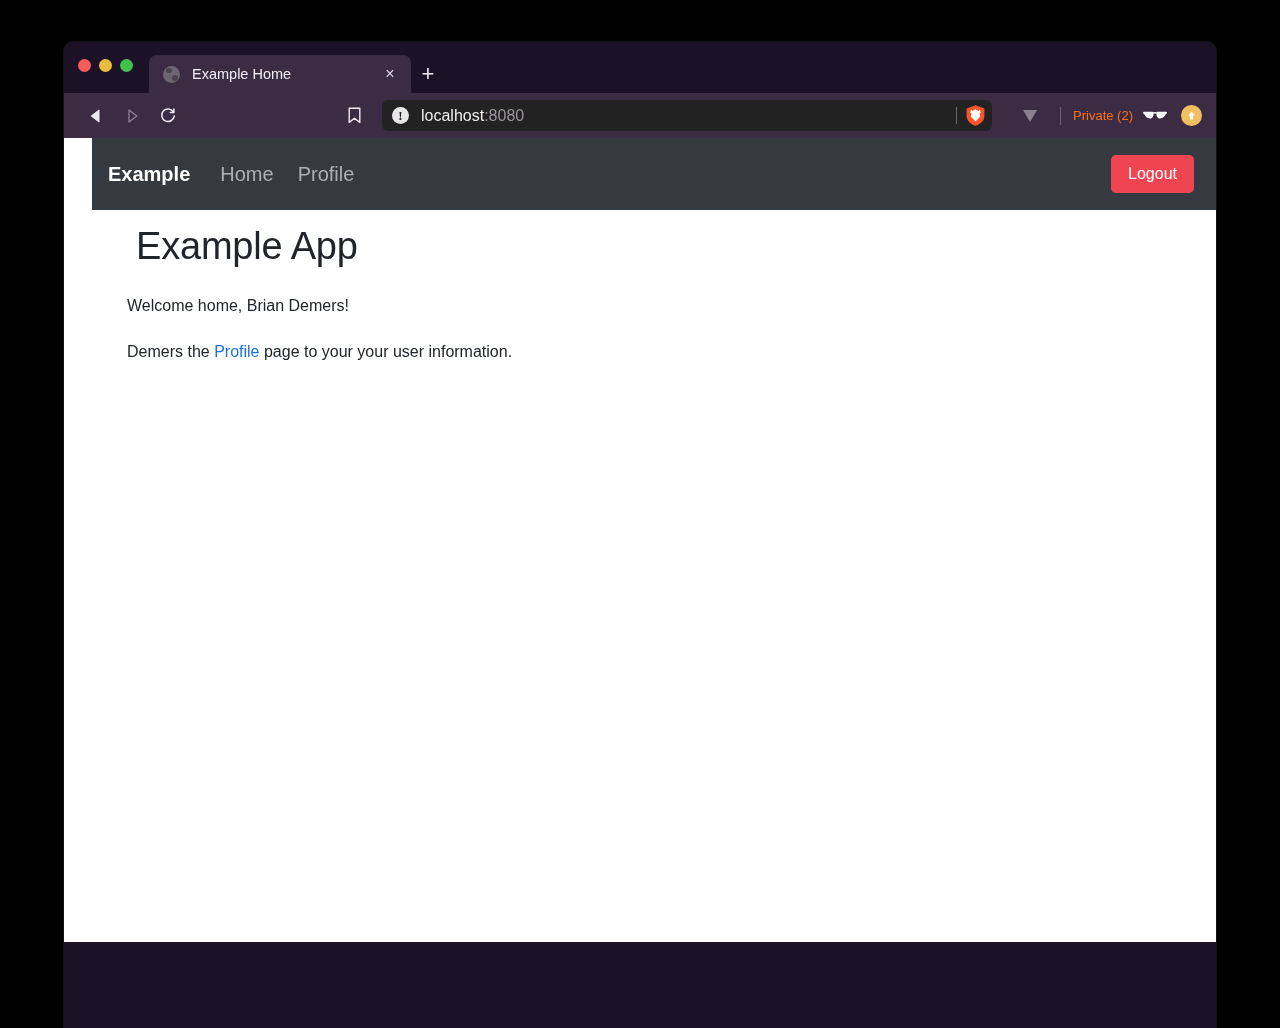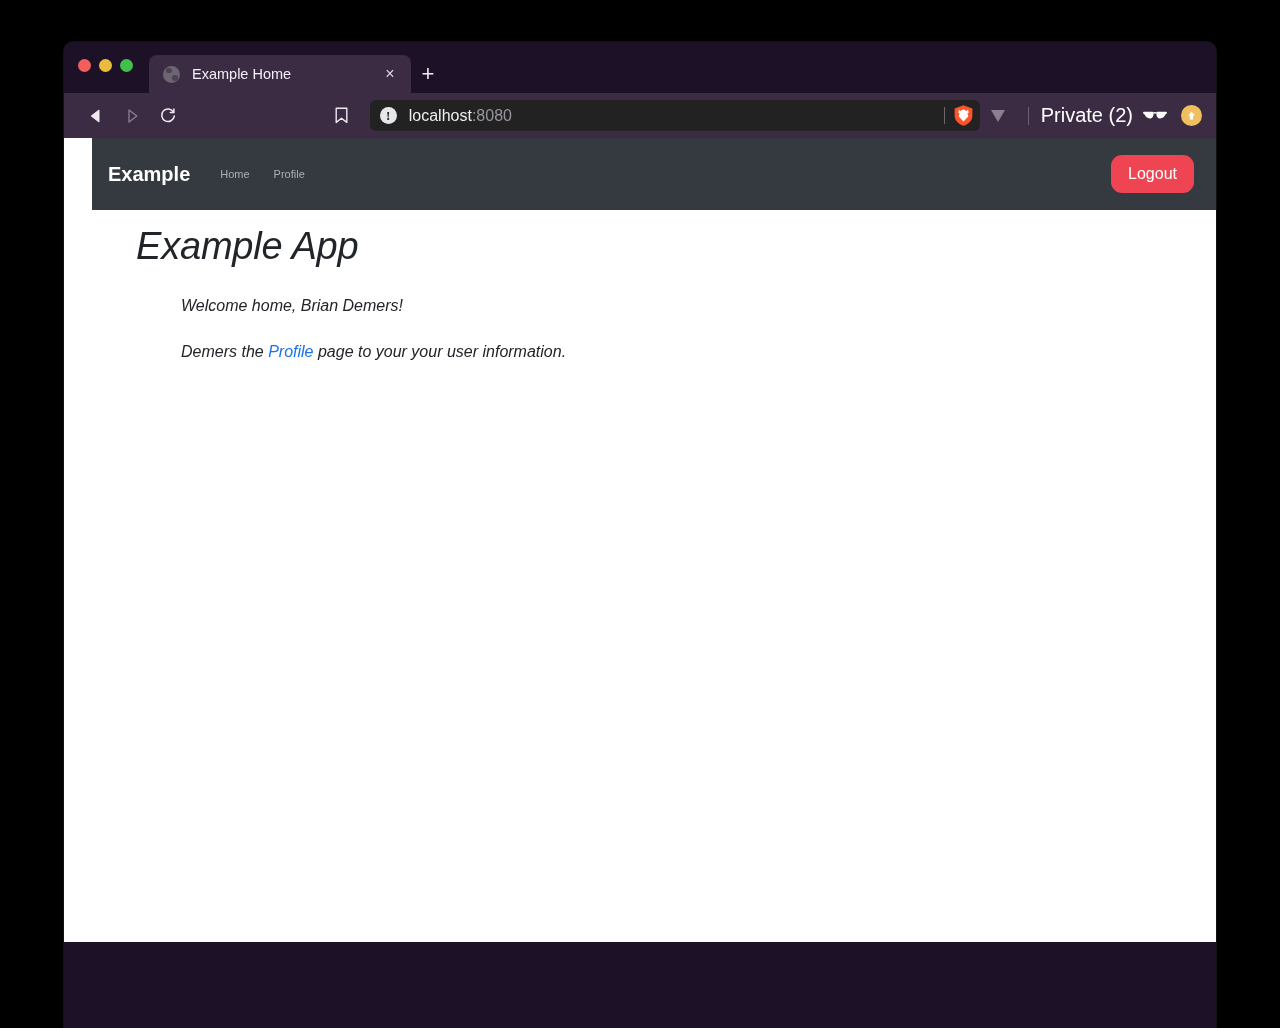--- a/index.html
+++ b/index.html
@@ -180,21 +180,21 @@
     display: flex;
     align-items: center;
     height: 45px;
   }
   .dl-icon {
     width: 36px; height: 30px;
     display: flex; align-items: center; justify-content: center;
   }
   .tr-divider { width: 1px; height: 18px; background: #6b5f72; margin: 0 12px; }
   .private-label {
-    color: #ffffff; font-size: 20px; white-space: nowrap;
+    color: #f97316; font-size: 13px; white-space: nowrap;
   }
   .glasses { margin-left: 9px; display:flex; align-items:center; }
   .profile-avatar {
     width: 21px; height: 21px; border-radius: 50%;
     background: #f0c060;
     margin-left: 13px;
     display: flex; align-items: center; justify-content: center;
     flex: 0 0 auto;
   }
 
@@ -219,56 +219,54 @@
     color: #ffffff;
     font-size: 20px;
     font-weight: bold;
     margin-left: 0px;
     margin-right: 30px;
     white-space: nowrap;
   }
   .nav-links { display: flex; align-items: center; gap: 24px; }
   .nav-link {
     color: #a9b0b7;
-    font-size: 11px;
+    font-size: 20px;
     text-decoration: none;
     white-space: nowrap;
   }
   .logout-btn {
     margin-left: auto;
     background: #ef4452;
     color: #ffffff;
     border: none;
-    border-radius: 11px;
+    border-radius: 5px;
     font-size: 16px;
     font-family: "Liberation Sans", sans-serif;
     padding: 9px 17px;
     cursor: pointer;
     line-height: 1.25;
   }
 
   .page-content {
     background: #ffffff;
     padding: 14px 0 0 0;
   }
   .page-title {
     margin: 0 0 0 44px;
     font-size: 38px;
     font-weight: normal;
     color: #212529;
     letter-spacing: -0.2px;
     line-height: 1.2;
-    font-style: italic;
   }
   .page-para {
-    margin: 24px 0 0 89px;
+    margin: 24px 0 0 35px;
     font-size: 16px;
     color: #212529;
     line-height: 1.5;
-    font-style: italic;
   }
   .page-para.second { margin-top: 22px; }
   .inline-link { color: #1a73e8; text-decoration: none; }
 </style>
 </head>
 <body>
 
 <div id="root">
 
   <div class="browser-window">

